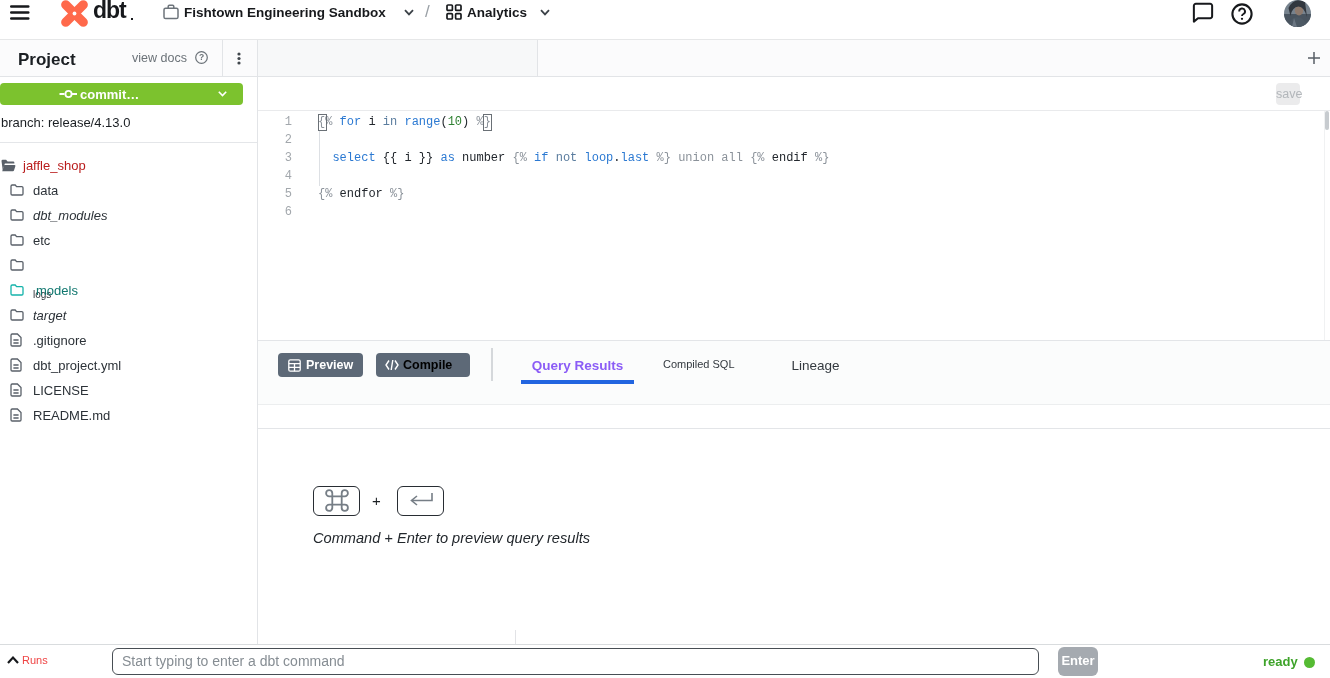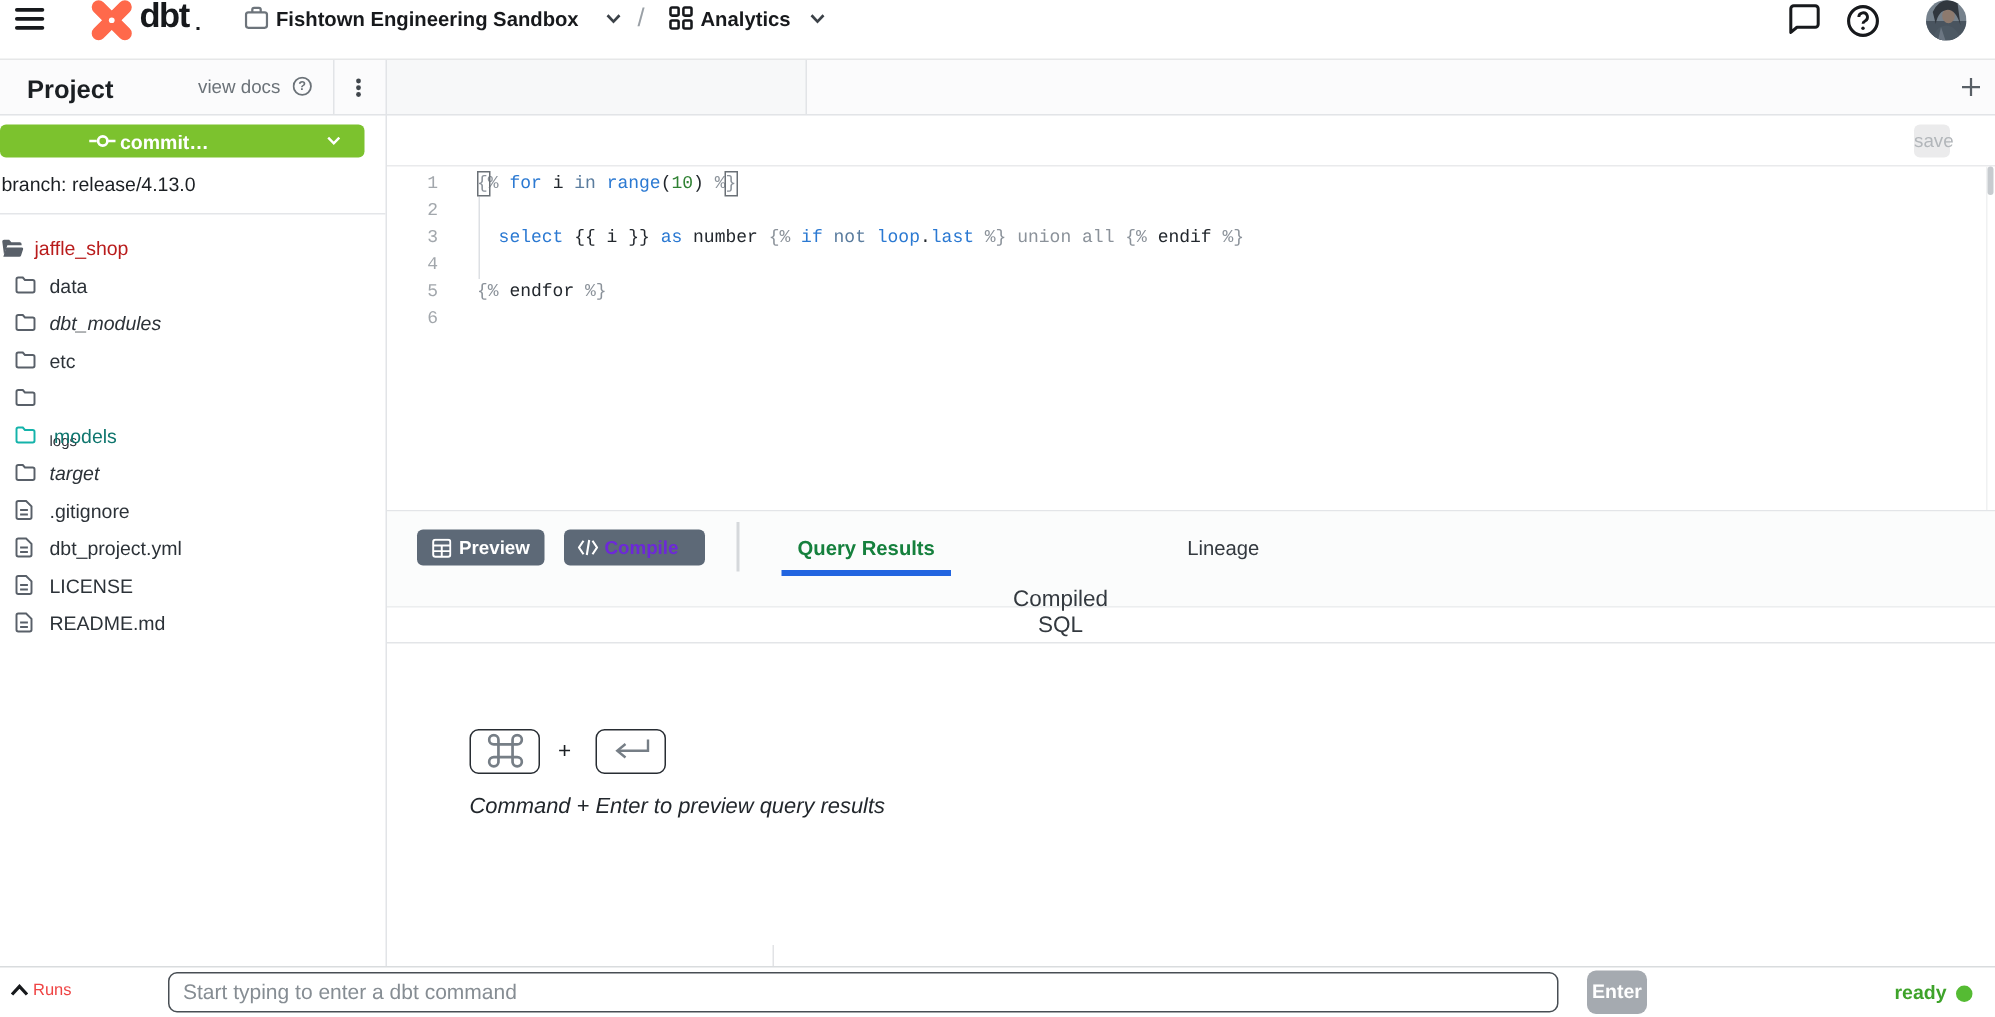--- a/index.html
+++ b/index.html
@@ -181,25 +181,25 @@
 <div class="abs" style="left:278px;top:353px;width:85px;height:24px;background:#5d6977;border-radius:4px;"></div>
 <svg class="abs" style="left:288px;top:359px;" width="13" height="13" viewBox="0 0 13 13" fill="none" stroke="#fff" stroke-width="1.3">
   <rect x="0.8" y="0.8" width="11.4" height="11.4" rx="1.5"></rect>
       <path d="M0.8 4.6h11.4M0.8 8.4h11.4M6.5 4.6v7.6"></path>
 </svg>
 <div class="abs" style="left:306px;top:358px;font-size:12.5px;font-weight:700;color:#fff;">Preview</div>
 <div class="abs" style="left:376px;top:353px;width:94px;height:24px;background:#5d6977;border-radius:4px;"></div>
 <svg class="abs" style="left:385px;top:359px;" width="14" height="12" viewBox="0 0 14 12" fill="none" stroke="#fff" stroke-width="1.4">
   <path d="M4 1.5 L1 6 L4 10.5 M10 1.5 L13 6 L10 10.5 M7.8 1 L6.2 11"></path>
 </svg>
-<div class="abs" style="left:403px;top:358px;font-size:12.5px;font-weight:700;color:#6d28d9;text-align:center;">Compile</div>
+<div class="abs" style="left:403px;top:358px;font-size:12.5px;font-weight:700;color:#000000;text-align:center;">Compile</div>
 <div class="abs" style="left:491px;top:348px;width:2px;height:33px;background:#d5d8db;"></div>
-<div class="abs" style="left:521px;top:358px;width:113px;text-align:center;font-weight:700;font-size:13.5px;color:#15803d;">Query Results</div>
+<div class="abs" style="left:521px;top:358px;width:113px;text-align:center;font-weight:700;font-size:13.5px;color:#8b5cf6;">Query Results</div>
 <div class="abs" style="left:521px;top:380px;width:113px;height:4px;background:#2265e0;"></div>
-<div class="abs" style="left:663px;top:358px;width:88px;text-align:center;font-size:15px;color:#33393f;margin-top:33px;">Compiled SQL</div>
+<div class="abs" style="left:663px;top:358px;width:88px;font-size:11px;color:#33393f;">Compiled SQL</div>
 <div class="abs" style="left:791px;top:358px;width:49px;text-align:center;font-size:13.5px;color:#33393f;">Lineage</div>
 <div class="abs" style="left:258px;top:428px;width:1072px;height:1px;background:#e3e5e8;"></div>
 
 <div class="abs" style="left:313px;top:485.5px;width:45px;height:28px;border:1.4px solid #282d33;border-radius:6px;background:#fff;"></div>
 <svg class="abs" style="left:325px;top:489px;" width="24" height="23" viewBox="0 0 24 23" fill="none" stroke="#767e86" stroke-width="1.8">
   <path d="M7.3 7.3 V4.2 a3.1 3.1 0 1 0 -3.1 3.1 H19.8 a3.1 3.1 0 1 0 -3.1 -3.1 V18.8 a3.1 3.1 0 1 0 3.1 -3.1 H4.2 a3.1 3.1 0 1 0 3.1 3.1 Z"></path>
 </svg>
 <div class="abs" style="left:372px;top:492px;font-size:15px;color:#1b1f23;">+</div>
 <div class="abs" style="left:397px;top:485.5px;width:45px;height:28px;border:1.4px solid #282d33;border-radius:6px;background:#fff;"></div>
 <svg class="abs" style="left:408px;top:492px;" width="26" height="17" viewBox="0 0 26 17" fill="none" stroke="#767e86" stroke-width="1.6">

